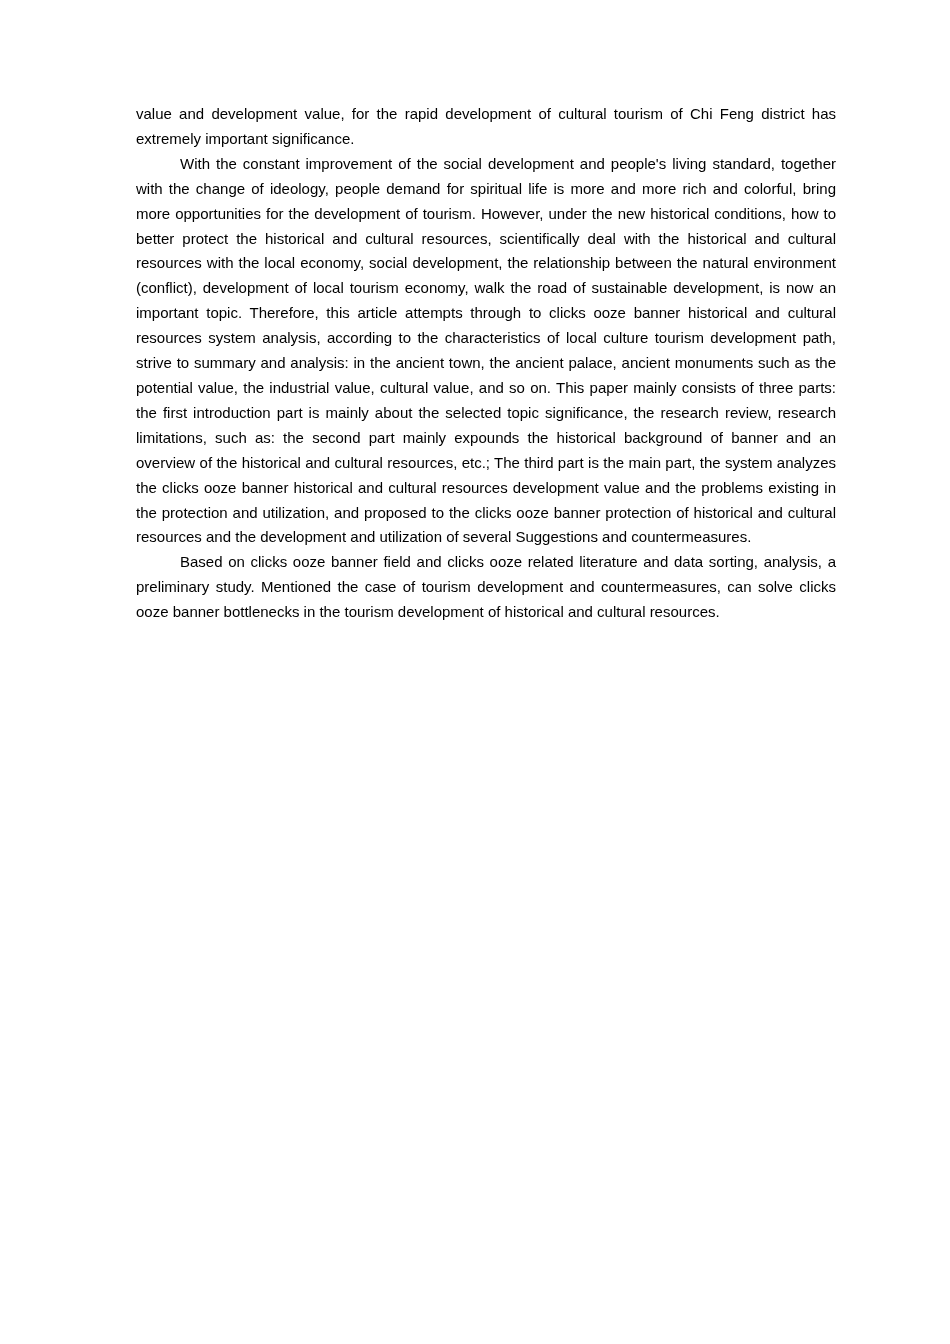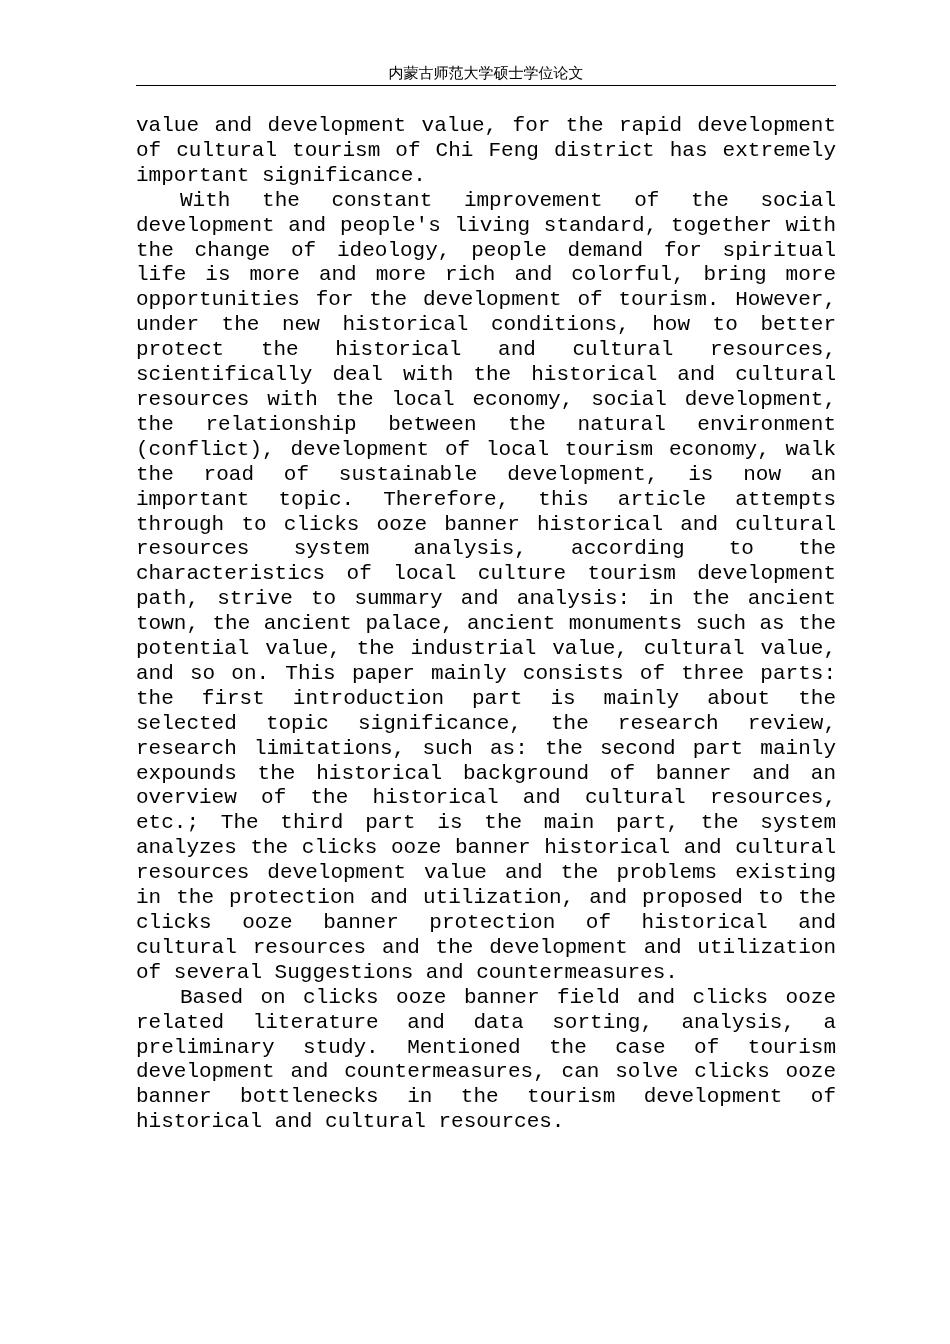--- a/index.html
+++ b/index.html
@@ -23,23 +23,23 @@
       font-family: "DejaVu Sans", sans-serif;
       font-size: 15px;
       color: #000;
       text-align: center;
       line-height: 22px;
       height: 22px;
       border-bottom: 1.5px solid #000;
       padding-bottom: 1px;
     }
     .body-text {
-      margin-top: 28px;
-      font-family: Liberation Mono, monospace;
-      font-size: 21px;
+      margin-top: 40px;
+      font-family: Liberation Sans, sans-serif;
+      font-size: 15px;
       line-height: 24.9px;
       color: #000;
       text-align: justify;
     }
     .body-text p {
       margin: 0;
     }
     .body-text p.indent {
       text-indent: 44px;
     }
@@ -51,21 +51,20 @@
       color: #000;
     }
     .keywords .kw-label {
       font-weight: bold;
     }
   </style>
 </head>
 <body>
 
 <div class="page">
-  <div class="running-header">内蒙古师范大学硕士学位论文</div>
 
   <div class="body-text">
     <p>value and development value, for the rapid development of cultural tourism of Chi Feng district has extremely important significance.</p>
     <p class="indent">With the constant improvement of the social development and people's living standard, together with the change of ideology, people demand for spiritual life is more and more rich and colorful, bring more opportunities for the development of tourism. However, under the new historical conditions, how to better protect the historical and cultural resources, scientifically deal with the historical and cultural resources with the local economy, social development, the relationship between the natural environment (conflict), development of local tourism economy, walk the road of sustainable development, is now an important topic. Therefore, this article attempts through to clicks ooze banner historical and cultural resources system analysis, according to the characteristics of local culture tourism development path, strive to summary and analysis: in the ancient town, the ancient palace, ancient monuments such as the potential value, the industrial value, cultural value, and so on. This paper mainly consists of three parts: the first introduction part is mainly about the selected topic significance, the research review, research limitations, such as: the second part mainly expounds the historical background of  banner and an overview of the historical and cultural resources, etc.; The third part is the main part, the system analyzes the clicks ooze banner historical and cultural resources development value and the problems existing in the protection and utilization, and proposed to the clicks ooze banner protection of historical and cultural resources and the development and utilization of several Suggestions and countermeasures.</p>
     <p class="indent">Based on clicks ooze banner field and clicks ooze related literature and data sorting, analysis, a preliminary study. Mentioned the case of tourism development and countermeasures, can solve clicks ooze banner bottlenecks in the tourism development of historical and cultural resources.</p>
   </div>
 
 </div>
 
 </body></html>

